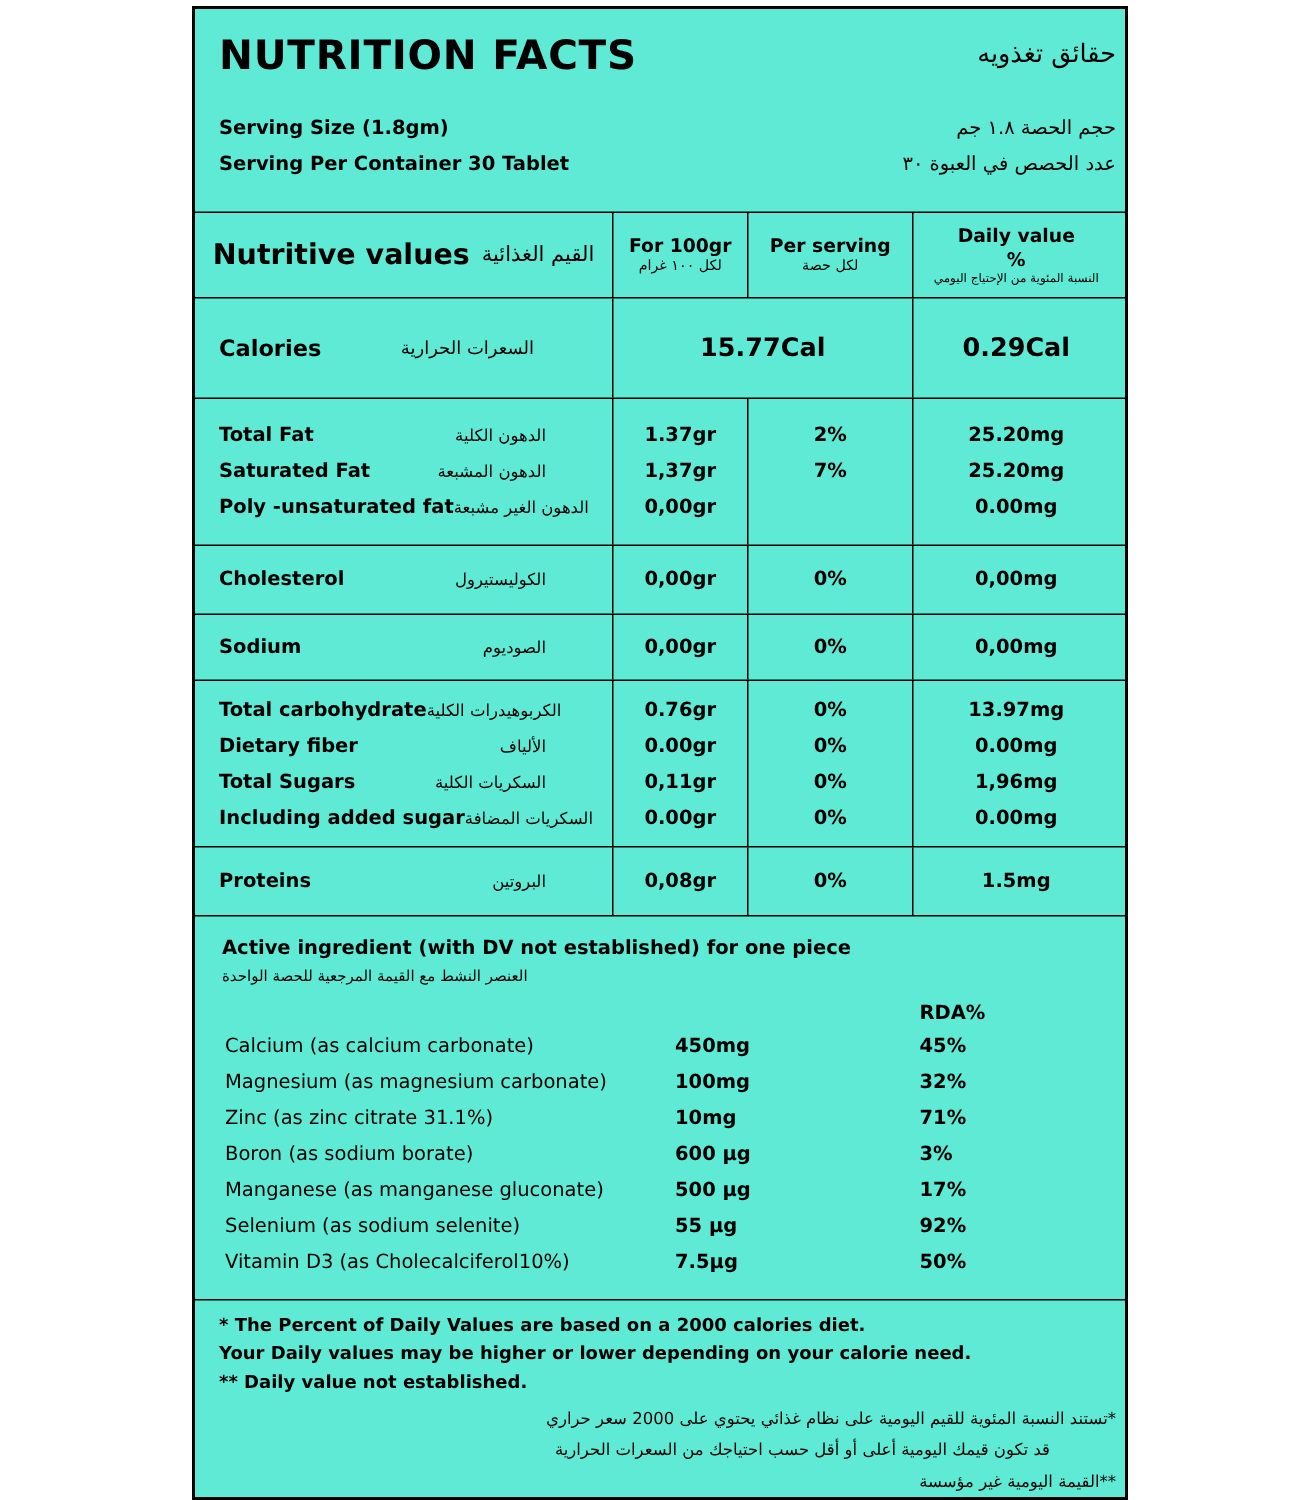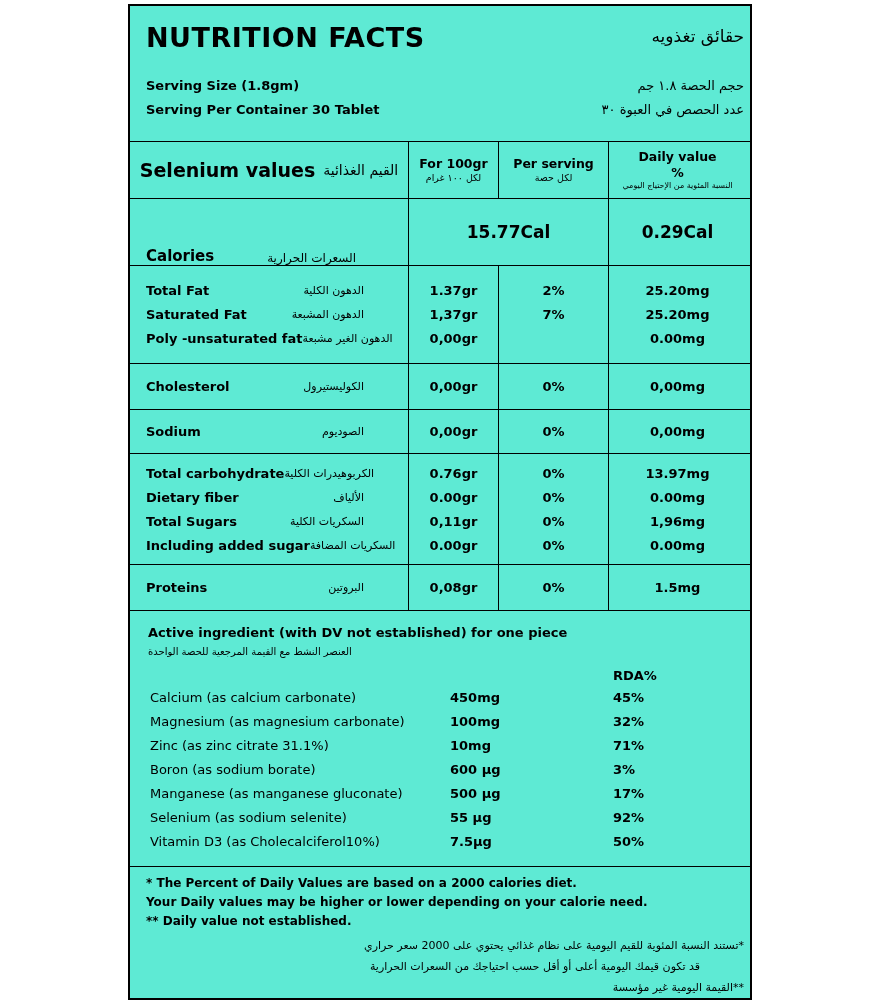--- a/index.html
+++ b/index.html
@@ -20,21 +20,21 @@
   .thead{display:grid;grid-template-columns:278px 90px 110px 138px;height:56px}
   .th{border-left:1px solid #000;display:flex;flex-direction:column;align-items:center;justify-content:center;text-align:center;padding:2px;gap:1px}
   .th.th-first{border-left:none;flex-direction:row;gap:8px}
   .th-en-big{font-size:19px;font-weight:800}
   .th-ar-big{font-size:14px}
   .th-en{font-size:12.5px;font-weight:700;line-height:15px}
   .th-ar{font-size:9.5px;line-height:12px}
   .th-ar-tiny{font-size:8px;line-height:10px}
 
   .cal-row{display:grid;grid-template-columns:278px 200px 138px;height:66px;border-top:1px solid #000}
-  .cal-label{display:flex;align-items:flex-end;justify-content:space-between;padding:0 52px 0 16px}
+  .cal-label{display:flex;align-items:center;justify-content:space-between;padding:0 52px 0 16px}
   .cal-en{font-size:15px;font-weight:700}
   .cal-ar{font-size:12px}
   .cal-val{border-left:1px solid #000;display:flex;align-items:center;justify-content:center;font-size:17px;font-weight:700}
 
   .t-group{display:grid;grid-template-columns:278px 90px 110px 138px;border-top:1px solid #000}
   .col{border-left:1px solid #000;display:flex;flex-direction:column;justify-content:center}
   .col.labels{border-left:none}
   .line{height:24px;display:flex;align-items:center}
   .l-line{justify-content:space-between;padding:0 44px 0 16px;white-space:nowrap}
   .n-en{font-size:13px;font-weight:700}
@@ -80,21 +80,21 @@
       <div class="s-row">
         <span class="s-en">Serving Per Container 30 Tablet</span>
         <span class="s-ar" dir="rtl">عدد الحصص في العبوة ٣٠</span>
       </div>
     </div>
 
     <div class="table">
 
       <div class="thead">
         <div class="th th-first">
-          <span class="th-en-big">Selenium values</span>
+          <span class="th-en-big">Nutritive values</span>
           <span class="th-ar-big" dir="rtl">القيم الغذائية</span>
         </div>
         <div class="th">
           <span class="th-en">For 100gr</span>
           <span class="th-ar" dir="rtl">لكل ١٠٠ غرام</span>
         </div>
         <div class="th">
           <span class="th-en">Per serving</span>
           <span class="th-ar" dir="rtl">لكل حصة</span>
         </div>

